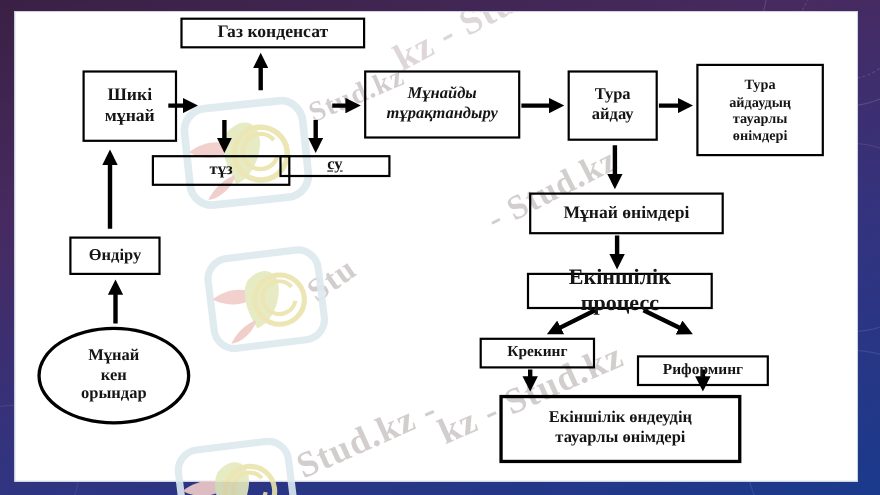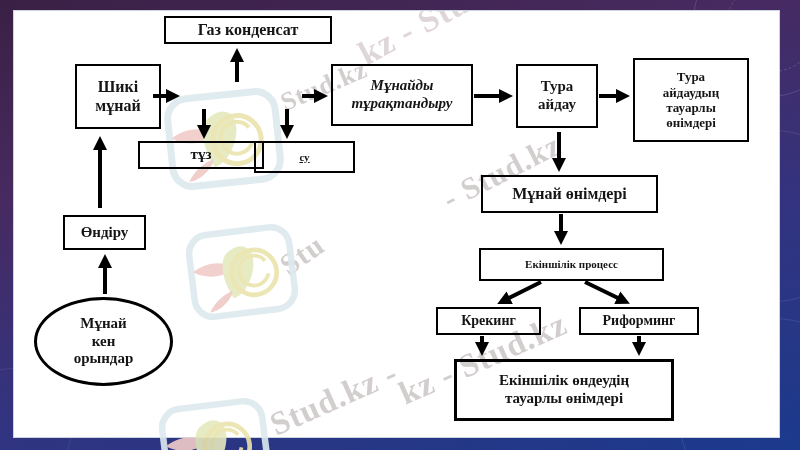--- a/index.html
+++ b/index.html
@@ -47,27 +47,27 @@
     font-weight:bold;color:#151515;line-height:1.18;white-space:pre-line;
     background:transparent;z-index:5;
   }
   #n-gas   {left:150px;top:5px;  width:168px;height:28px;font-size:16px;}
   #n-raw   {left:49px; top:53px; width:86px; height:65px;font-size:16px;margin-left:12px;}
   #n-prep  {left:168px;top:73px; width:119px;height:24px;font-size:15px;border:1px solid #8f8f8f;color:#4d4d4d;}
   #n-stab  {left:317px;top:53px; width:142px;height:62px;font-size:15px;font-style:italic;}
   #n-dd    {left:502px;top:53px; width:82px; height:64px;font-size:15px;}
   #n-ddp   {left:619px;top:47px; width:116px;height:84px;font-size:13px;}
   #n-salt  {left:124px;top:130px;width:126px;height:28px;font-size:15px;}
-  #n-water {left:240px;top:130px;width:101px;height:32px;font-size:11px;text-decoration:underline;}
+  #n-water {left:240px;top:130px;width:101px;height:20px;font-size:15px;text-decoration:underline;}
   #n-ext   {left:49px; top:204px;width:83px; height:35px;font-size:15px;}
   #n-fields{left:20px; top:286px;width:139px;height:89px;font-size:15px;border-radius:50%;border-width:3px;}
   #n-op    {left:467px;top:164px;width:177px;height:38px;font-size:16px;}
-  #n-sp    {left:465px;top:237px;width:185px;height:33px;font-size:11px;}
+  #n-sp    {left:465px;top:237px;width:169px;height:33px;font-size:20px;}
   #n-crack {left:422px;top:296px;width:105px;height:28px;font-size:14px;}
-  #n-ref   {left:565px;top:296px;width:120px;height:28px;font-size:14px;}
+  #n-ref   {left:565px;top:312px;width:120px;height:28px;font-size:14px;}
   #n-spp   {left:440px;top:348px;width:220px;height:62px;font-size:15px;border-width:3px;}
 
   .arrows{position:absolute;left:0;top:0;width:767px;height:428px;z-index:4;}
 </style>
 </head>
 <body>
 
 <div class="deco d1"></div>
 <div class="deco d2"></div>
 <div class="deco d3"></div>

